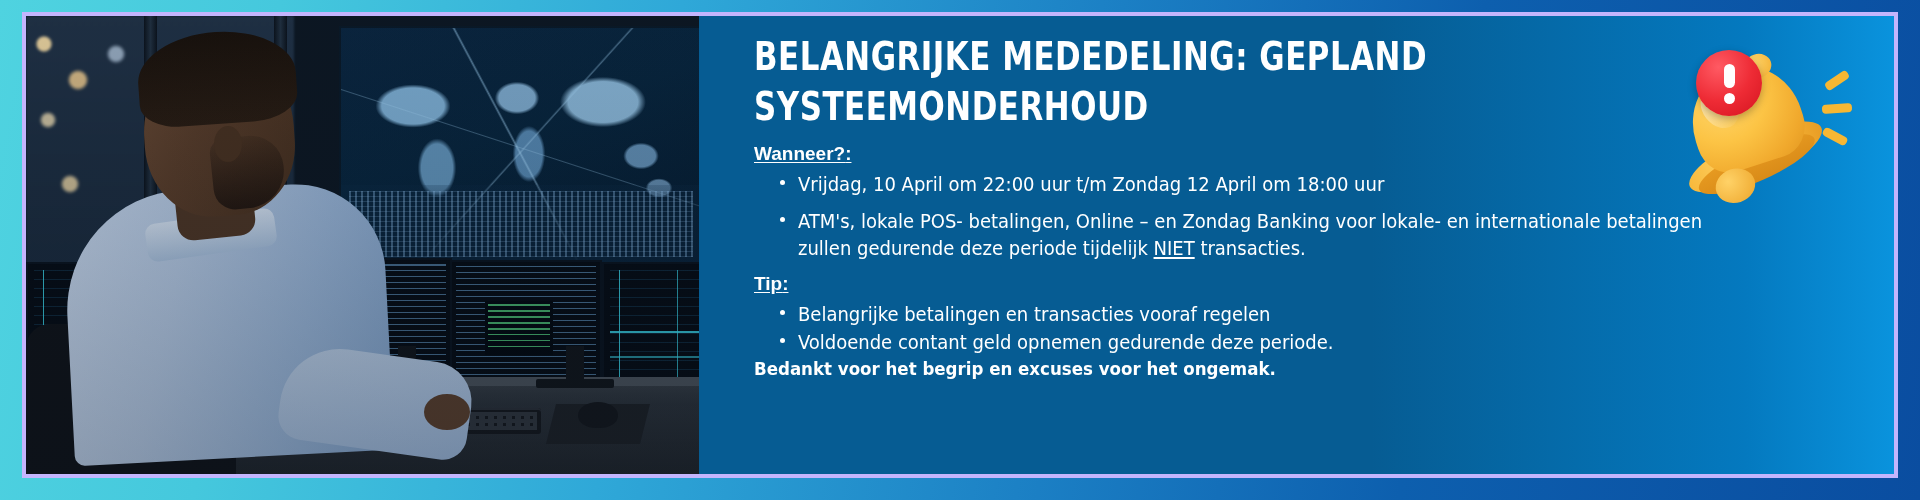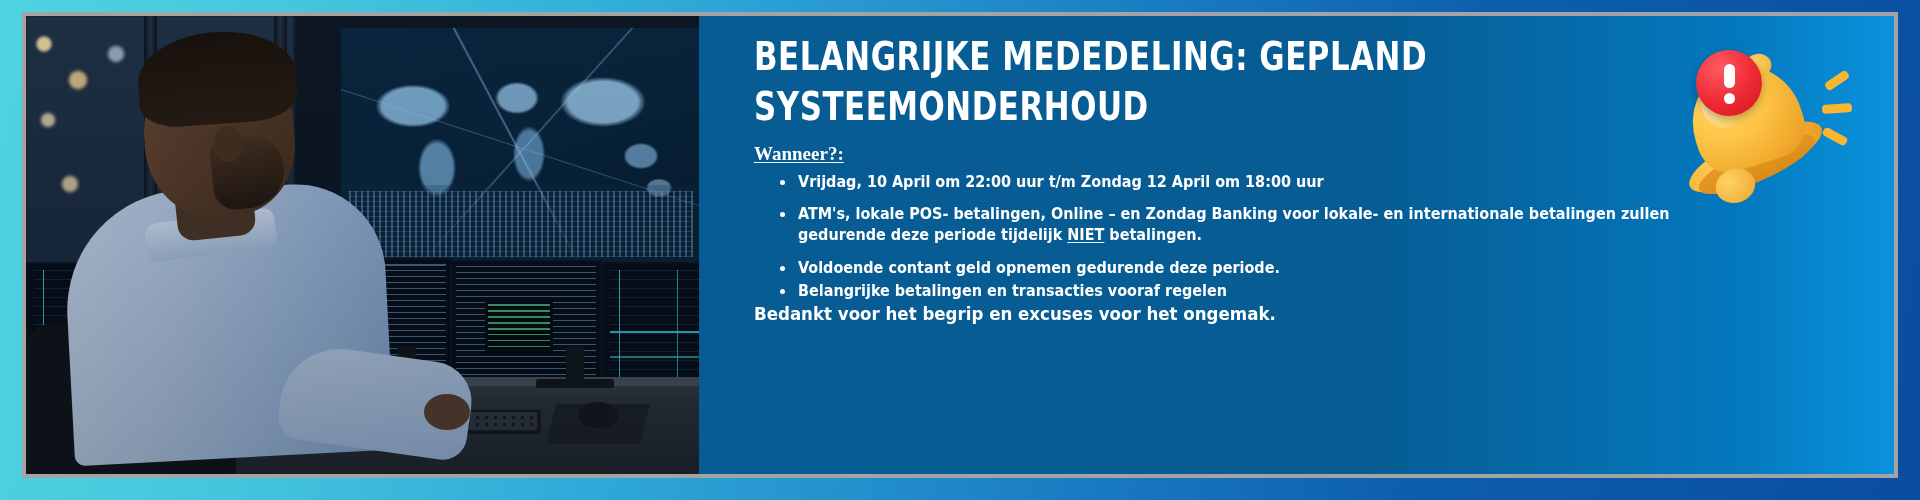--- a/index.html
+++ b/index.html
@@ -7,21 +7,21 @@
     width:1920px;height:500px;overflow:hidden;
     font-family:"Liberation Sans", sans-serif;
     background:linear-gradient(100deg,#4fd3e0 0%,#45c8dd 14%,#2fa8d8 34%,#1b7fc4 56%,#0d5fae 74%,#0a4da0 100%);
   }
   .frame{
     position:absolute;left:0;top:0;width:1920px;height:500px;
   }
   
   .card{
     position:absolute;left:22px;top:12px;width:1876px;height:466px;
-    background:#a3a3a3;
+    background:#c4b5fd;
     box-sizing:border-box;
     padding:4px;
     display:flex;
     overflow:hidden;
   }
   .card-inner{
     position:relative;display:flex;width:100%;height:100%;overflow:hidden;
     background:linear-gradient(90deg,#065c93 0%,#065c93 72%,#0479bf 92%,#0a93dd 100%);
   }
 
@@ -135,24 +135,24 @@
   
   .panel{position:relative;flex:1;padding:16px 40px 0 55px;box-sizing:border-box;color:#fff;}
   h1.title{
     margin:0;font-size:39px;line-height:1.28;letter-spacing:.6px;
     font-weight:900;font-family:"DejaVu Sans Condensed","Liberation Sans Narrow","Liberation Sans",sans-serif;
     transform:scaleX(.88);transform-origin:left center;
     text-transform:uppercase;
   }
   .sect{margin-top:11px;}
   .lbl{font-size:19px;font-weight:700;text-decoration:underline;text-underline-offset:2px;
-       font-family:Liberation Serif, serif;}
+       font-family:Liberation Sans, sans-serif;}
   .lbl .col{text-decoration:none;}
   ul.bul{margin:6px 0 0 0;padding-left:44px;list-style:none;}
-  ul.bul li{position:relative;font-size:16px;line-height:1.33;font-weight:700;margin-bottom:2px;
+  ul.bul li{position:relative;font-size:20px;line-height:1.33;font-weight:400;margin-bottom:2px;
       font-family:"DejaVu Sans Condensed","Liberation Sans Narrow","Liberation Sans",sans-serif;
       max-width:905px;}
   ul.bul li:before{content:"";position:absolute;left:-18px;top:9px;width:5px;height:5px;border-radius:50%;background:#fff;}
   .u{text-decoration:underline;text-underline-offset:2px;}
   .closing{font-size:18.5px;font-weight:700;
       font-family:"DejaVu Sans Condensed","Liberation Sans Narrow","Liberation Sans",sans-serif;}
 
   
   .bell-wrap{position:absolute;right:42px;top:26px;width:180px;height:160px;}
   .ray{position:absolute;background:#f7b733;border-radius:4px;}
@@ -241,28 +241,29 @@
 
         <div class="sect">
           <div class="lbl"><span>Wanneer?</span><span class="col">:</span></div>
           <ul class="bul">
             <li>Vrijdag, 10 April om 22:00 uur t/m Zondag 12 April om 18:00 uur</li>
           </ul>
         </div>
 
         <div class="sect">
           <ul class="bul">
-            <li><span>ATM's, lokale POS- betalingen, Online – en Zondag Banking voor lokale- en internationale betalingen zullen gedurende deze periode tijdelijk </span><span class="u">NIET</span><span> betalingen.</span></li>
+            <li><span>ATM's, lokale POS- betalingen, Online – en Zondag Banking voor lokale- en internationale betalingen zullen gedurende deze periode tijdelijk </span><span class="u">NIET</span><span> transacties.</span></li>
           </ul>
         </div>
 
         <div class="sect">
+          <div class="lbl"><span>Tip</span><span class="col">:</span></div>
           <ul class="bul">
+            <li>Belangrijke betalingen en transacties vooraf regelen</li>
             <li>Voldoende contant geld opnemen gedurende deze periode.</li>
-            <li>Belangrijke betalingen en transacties vooraf regelen</li>
           </ul>
         </div>
 
         <div class="closing">Bedankt voor het begrip en excuses voor het ongemak.</div>
       </div>
 
       <div class="bell-wrap">
         <div class="ray r1"></div>
         <div class="ray r2"></div>
         <div class="ray r3"></div>

